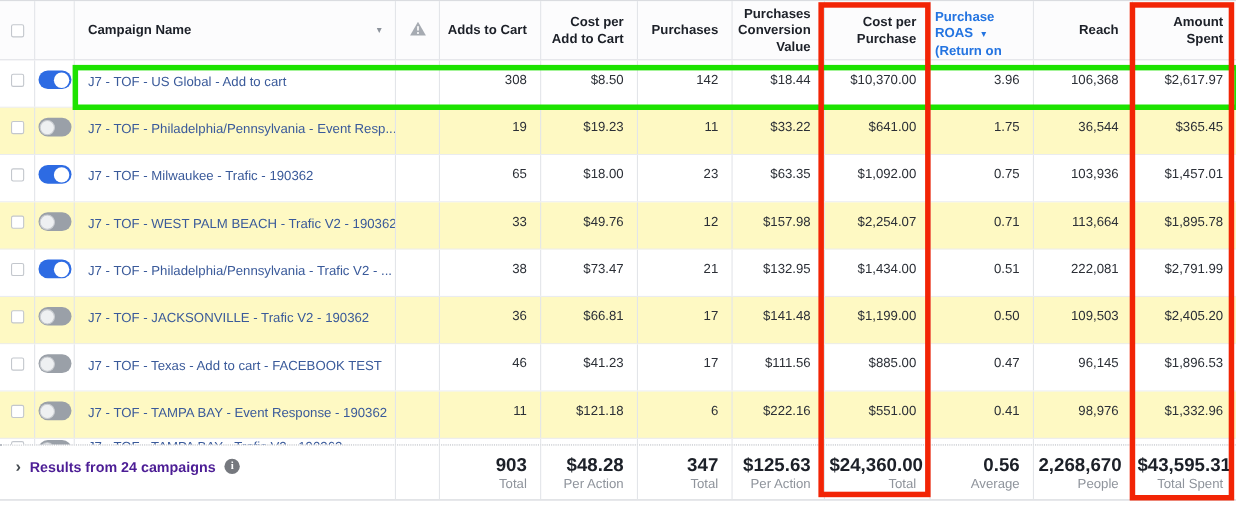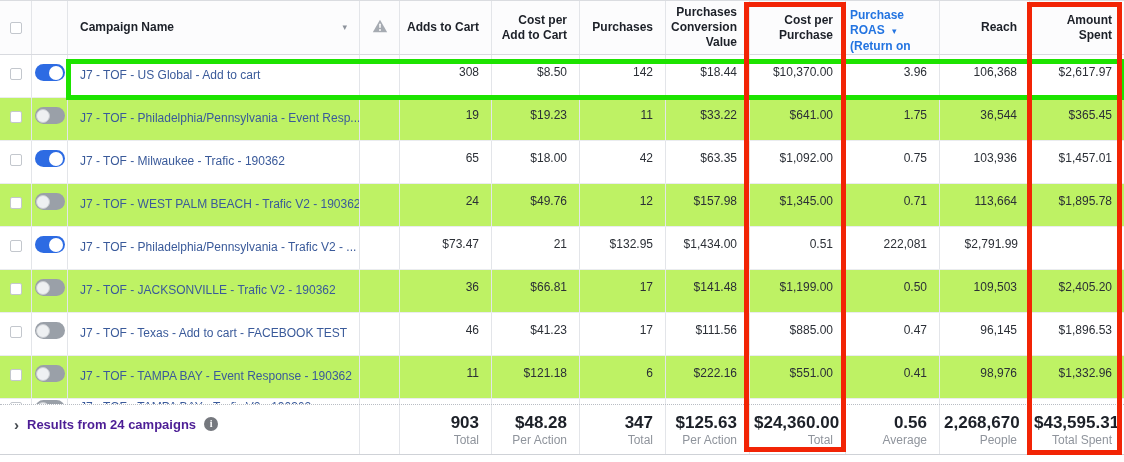--- a/index.html
+++ b/index.html
@@ -19,21 +19,21 @@
   .th{display:flex;align-items:center;justify-content:flex-end;text-align:right;
       font-size:12px;font-weight:bold;line-height:15px;color:#1c2028;padding:4px 12px 4px 4px;}
   .th.left{justify-content:space-between;text-align:left;padding-left:12px;}
   .th.center{justify-content:center;padding:0;}
   .th .caret{font-size:9px;color:#8d939c;margin-left:4px;}
   .th.sorted{color:var(--sorted-blue);display:block;padding-top:7px;}
   .th.sorted .l{display:block;line-height:15px;}
   .th.sorted .caret{color:var(--sorted-blue);}
   
   .row{height:43px;border-bottom:1px solid #eaecef;background:#fff;}
-  .row.alt{background:#bef264;}
+  .row.alt{background:#fef9c3;}
   .num{font-size:12px;text-align:right;padding:10px 12px 0 4px;color:var(--text);}
   .c-check{padding-top:11px;text-align:center;}
   .c-toggle{padding-top:9px;text-align:center;}
   .c-name{padding:10px 4px 0 12px;white-space:nowrap;}
   .name{font-size:12px;color:var(--link-blue);text-decoration:none;cursor:pointer;}
   .checkbox{display:inline-block;width:12px;height:12px;border:1px solid #c3c7cd;border-radius:2px;background:#fff;}
   .toggle{position:relative;display:inline-block;width:30px;height:17px;border-radius:9px;cursor:pointer;}
   .toggle .knob{position:absolute;top:1.5px;width:14px;height:14px;border-radius:50%;}
   .toggle.on{background:var(--toggle-blue);}
   .toggle.on .knob{right:1.5px;background:#fff;}
@@ -133,48 +133,49 @@
     <div class="td num">$365.45</div>
   </div>
 
   <div class="tr row">
     <div class="td c-check"><span class="checkbox"></span></div>
     <div class="td c-toggle"><span class="toggle on"><span class="knob"></span></span></div>
     <div class="td c-name"><span class="name">J7 - TOF - Milwaukee - Trafic - 190362</span></div>
     <div class="td"></div>
     <div class="td num">65</div>
     <div class="td num">$18.00</div>
-    <div class="td num">42</div>
+    <div class="td num">23</div>
     <div class="td num">$63.35</div>
     <div class="td num">$1,092.00</div>
     <div class="td num">0.75</div>
     <div class="td num">103,936</div>
     <div class="td num">$1,457.01</div>
   </div>
 
   <div class="tr row alt">
     <div class="td c-check"><span class="checkbox"></span></div>
     <div class="td c-toggle"><span class="toggle off"><span class="knob"></span></span></div>
     <div class="td c-name"><span class="name">J7 - TOF - WEST PALM BEACH - Trafic V2 - 190362</span></div>
     <div class="td"></div>
-    <div class="td num">24</div>
+    <div class="td num">33</div>
     <div class="td num">$49.76</div>
     <div class="td num">12</div>
     <div class="td num">$157.98</div>
-    <div class="td num">$1,345.00</div>
+    <div class="td num">$2,254.07</div>
     <div class="td num">0.71</div>
     <div class="td num">113,664</div>
     <div class="td num">$1,895.78</div>
   </div>
 
   <div class="tr row">
     <div class="td c-check"><span class="checkbox"></span></div>
     <div class="td c-toggle"><span class="toggle on"><span class="knob"></span></span></div>
     <div class="td c-name"><span class="name">J7 - TOF - Philadelphia/Pennsylvania - Trafic V2 - ...</span></div>
     <div class="td"></div>
+    <div class="td num">38</div>
     <div class="td num">$73.47</div>
     <div class="td num">21</div>
     <div class="td num">$132.95</div>
     <div class="td num">$1,434.00</div>
     <div class="td num">0.51</div>
     <div class="td num">222,081</div>
     <div class="td num">$2,791.99</div>
   </div>
 
   <div class="tr row alt">

